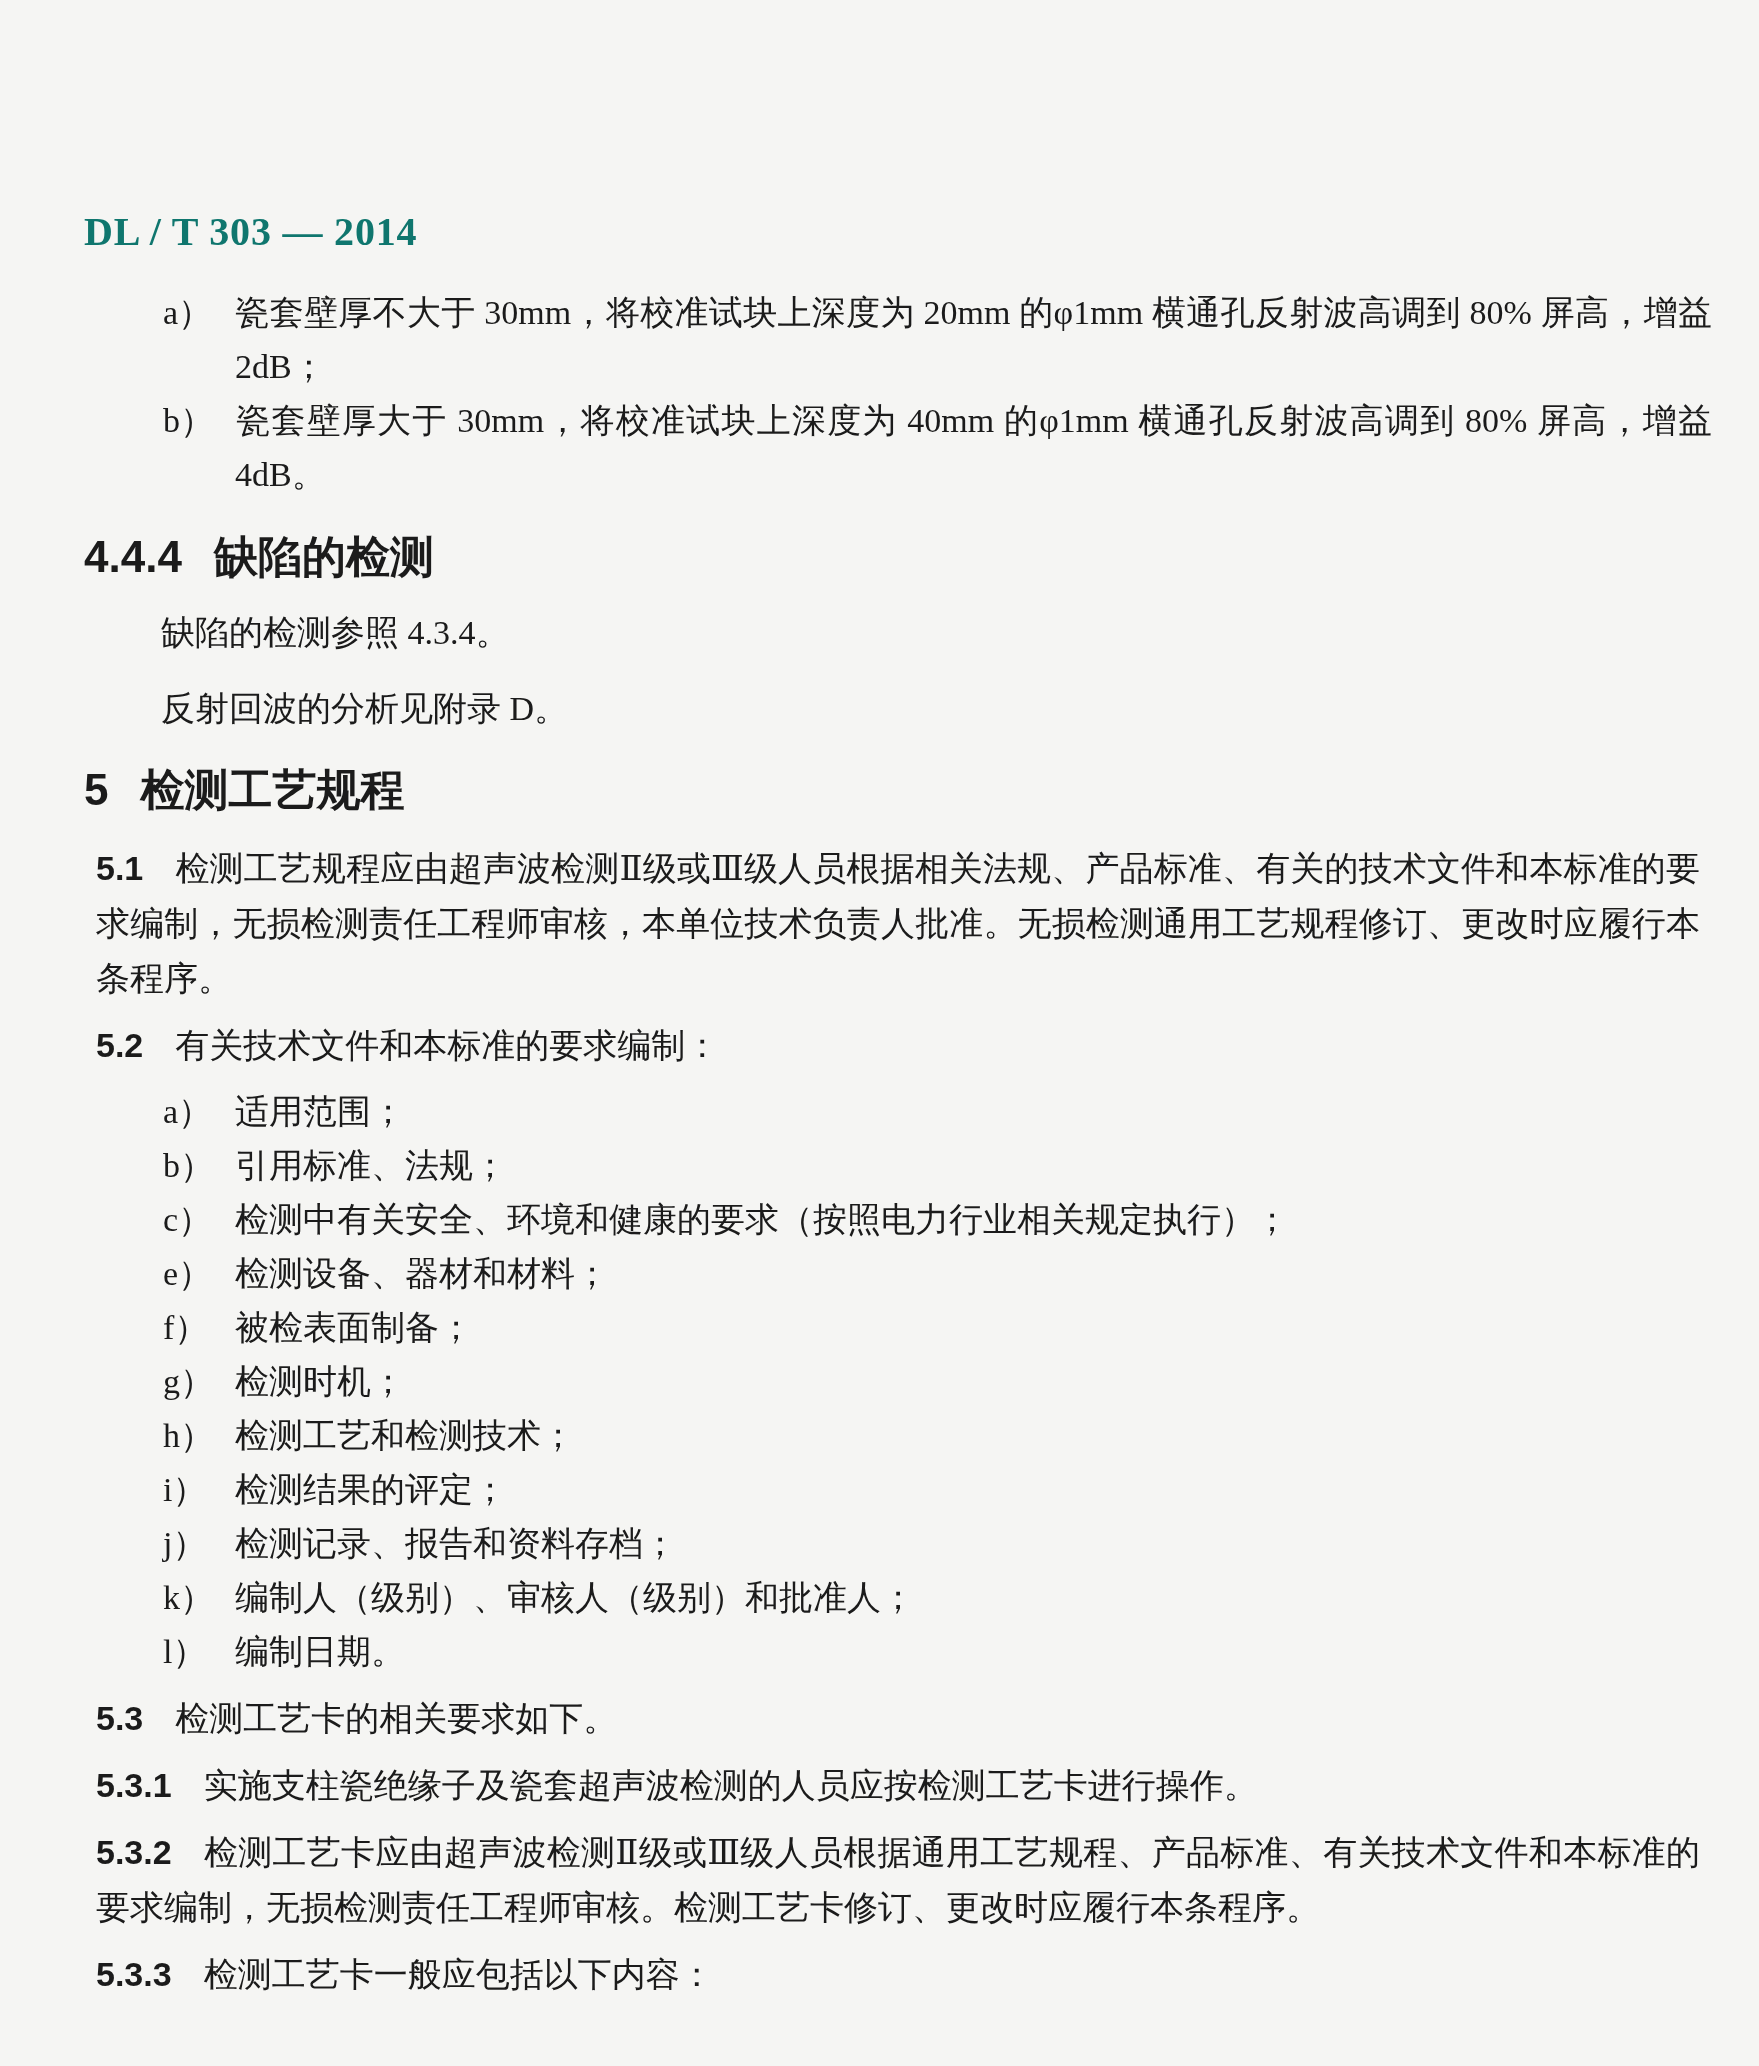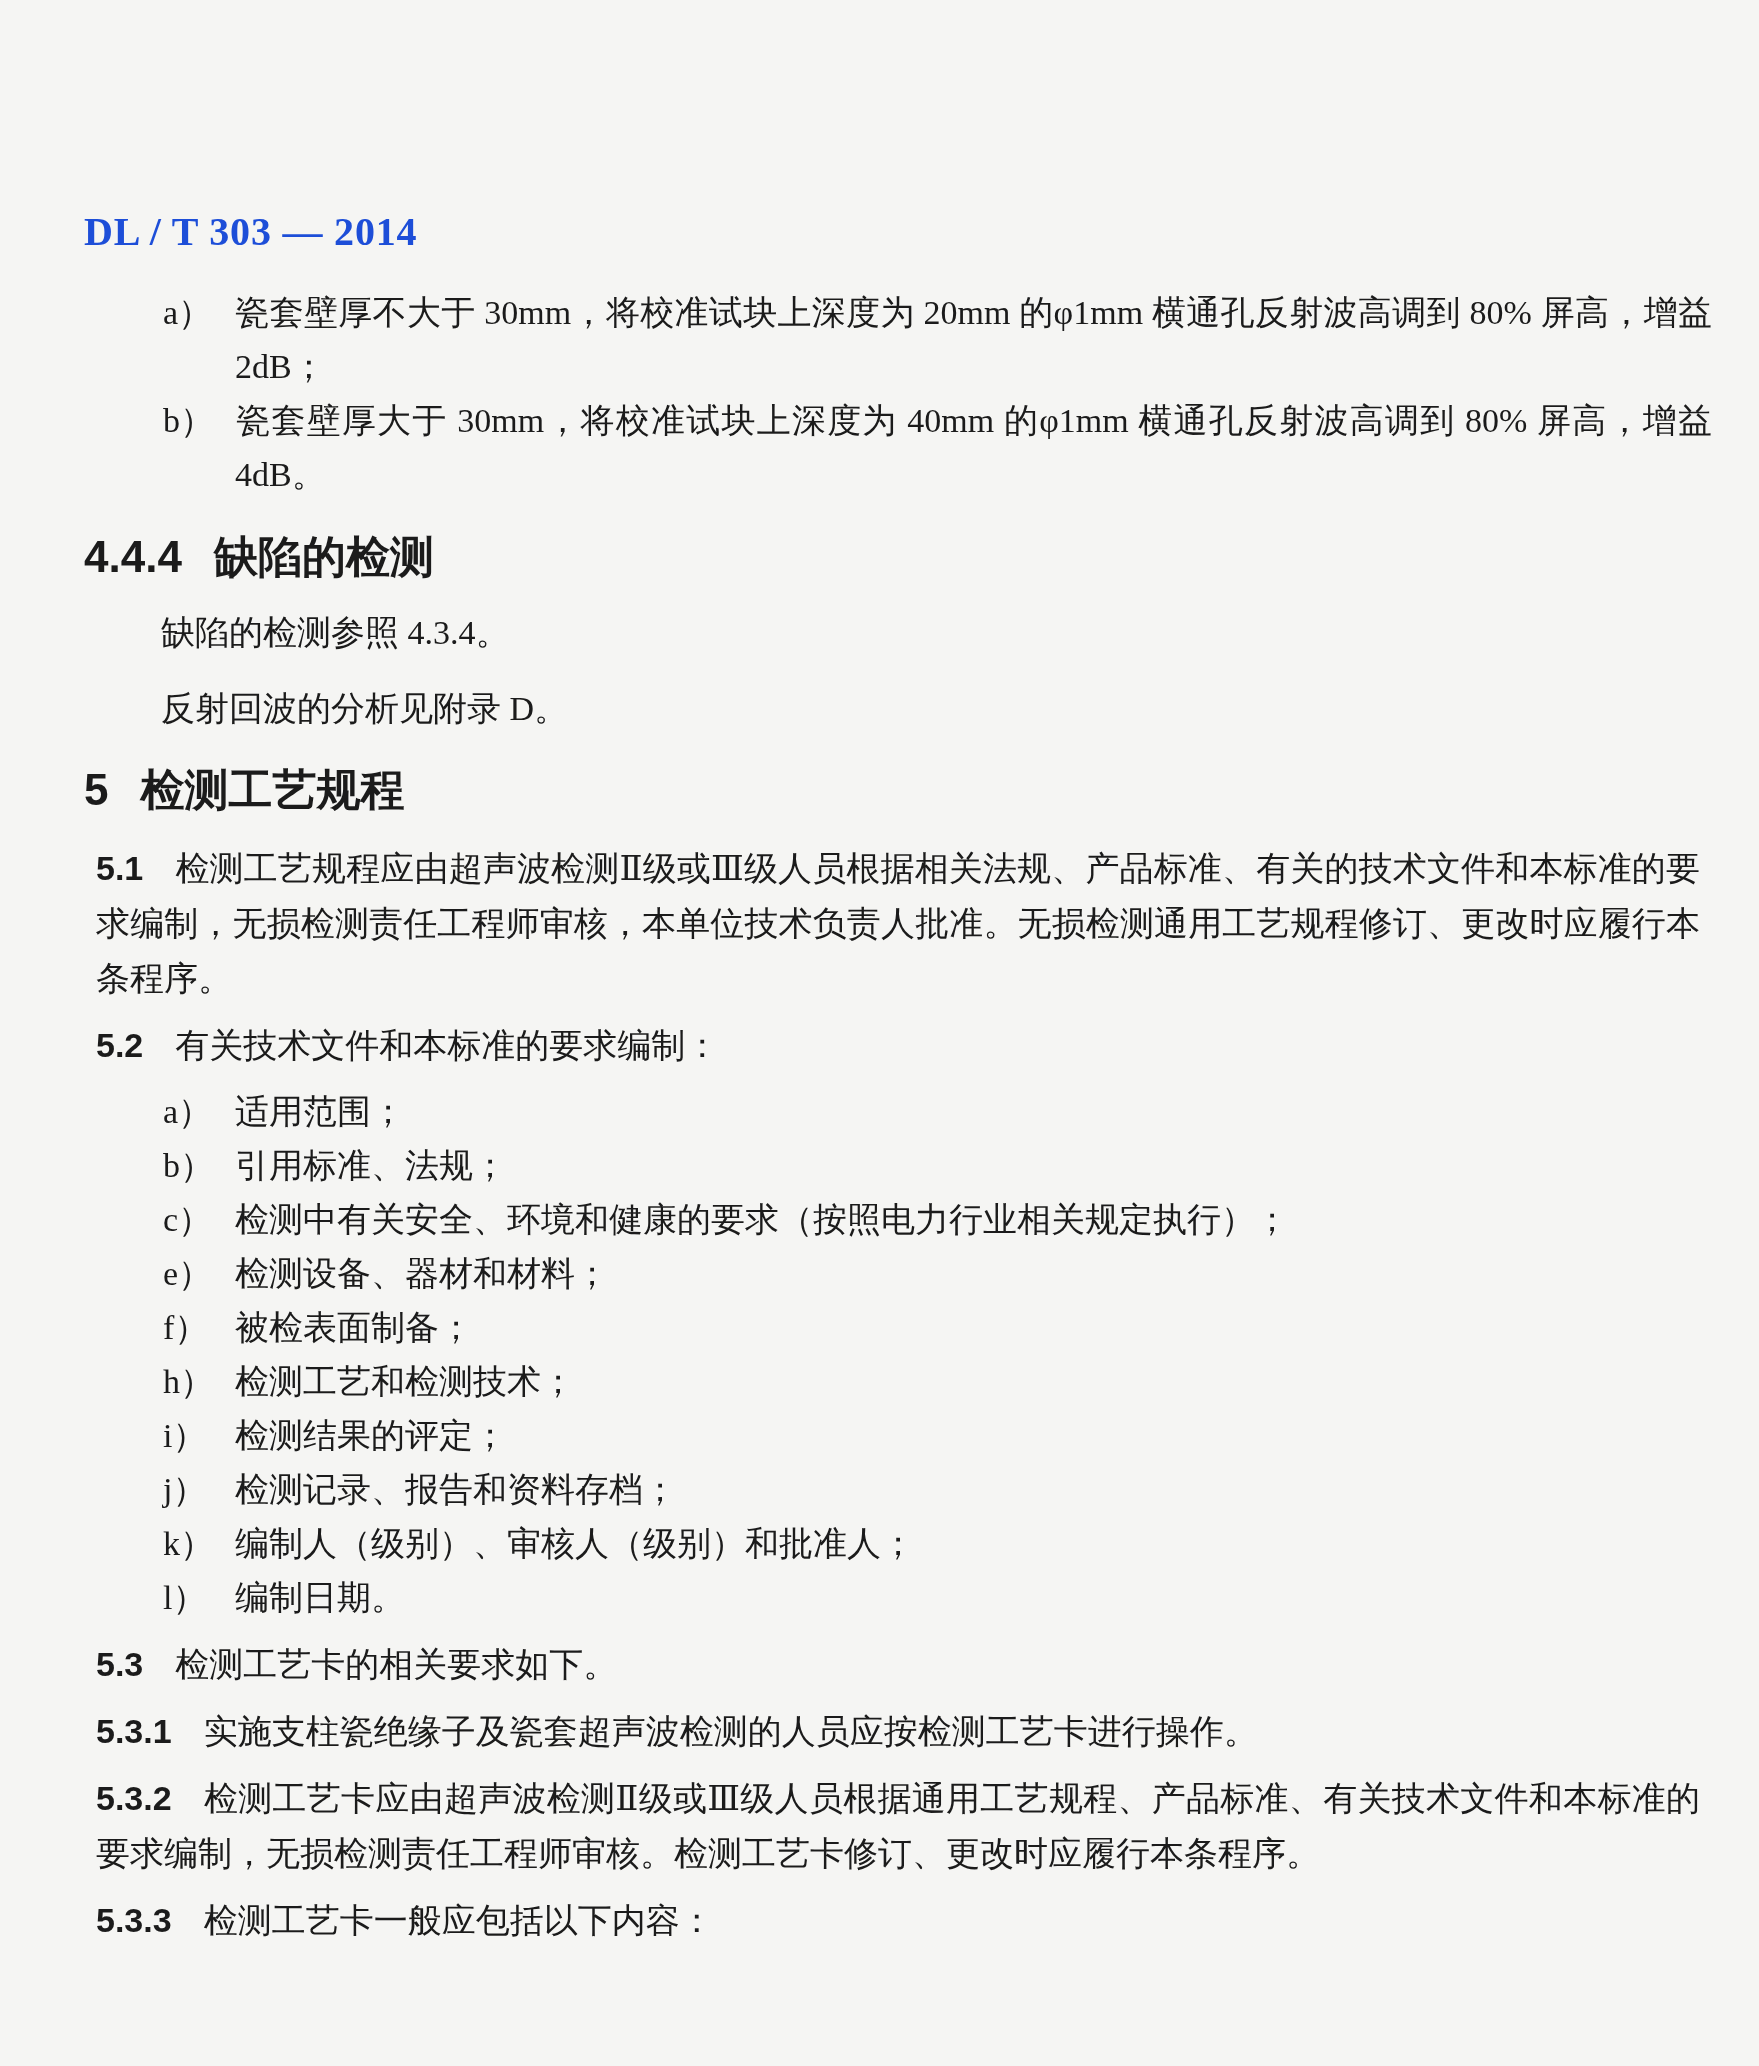--- a/index.html
+++ b/index.html
@@ -15,21 +15,21 @@
   }
   .doc-header {
     position:absolute;
     left:84px;
     top:209px;
     font-family:"Liberation Serif","DejaVu Serif",serif;
     font-weight:bold;
     font-size:40px;
     line-height:45px;
     letter-spacing:0.8px;
-    color:#1d4ed8;
+    color:#0f766e;
     white-space:nowrap;
   }
   .doc-body {
     position:absolute;
     left:84px;
     top:276px;
     width:1628px;
     font-size:34px;
     line-height:54px;
     text-align:justify;
@@ -89,20 +89,21 @@
       <p class="paragraph">反射回波的分析见附录 D。</p>
       <div class="section-heading"><span class="heading-num">5</span><span class="heading-title">检测工艺规程</span></div>
       <p class="clause-paragraph"><span class="clause-num">5.1</span><span class="clause-text">检测工艺规程应由超声波检测Ⅱ级或Ⅲ级人员根据相关法规、产品标准、有关的技术文件和本标准的要求编制，无损检测责任工程师审核，本单位技术负责人批准。无损检测通用工艺规程修订、更改时应履行本条程序。</span></p>
       <p class="clause-paragraph"><span class="clause-num">5.2</span><span class="clause-text">有关技术文件和本标准的要求编制：</span></p>
       <div class="list">
         <div class="list-item"><span class="item-label">a）</span><span class="item-text">适用范围；</span></div>
         <div class="list-item"><span class="item-label">b）</span><span class="item-text">引用标准、法规；</span></div>
         <div class="list-item"><span class="item-label">c）</span><span class="item-text">检测中有关安全、环境和健康的要求（按照电力行业相关规定执行）；</span></div>
         <div class="list-item"><span class="item-label">e）</span><span class="item-text">检测设备、器材和材料；</span></div>
         <div class="list-item"><span class="item-label">f）</span><span class="item-text">被检表面制备；</span></div>
+        <div class="list-item"><span class="item-label">g）</span><span class="item-text">检测时机；</span></div>
         <div class="list-item"><span class="item-label">h）</span><span class="item-text">检测工艺和检测技术；</span></div>
         <div class="list-item"><span class="item-label">i）</span><span class="item-text">检测结果的评定；</span></div>
         <div class="list-item"><span class="item-label">j）</span><span class="item-text">检测记录、报告和资料存档；</span></div>
         <div class="list-item"><span class="item-label">k）</span><span class="item-text">编制人（级别）、审核人（级别）和批准人；</span></div>
         <div class="list-item"><span class="item-label">l）</span><span class="item-text">编制日期。</span></div>
       </div>
       <p class="clause-paragraph"><span class="clause-num">5.3</span><span class="clause-text">检测工艺卡的相关要求如下。</span></p>
       <p class="clause-paragraph"><span class="clause-num">5.3.1</span><span class="clause-text">实施支柱瓷绝缘子及瓷套超声波检测的人员应按检测工艺卡进行操作。</span></p>
       <p class="clause-paragraph"><span class="clause-num">5.3.2</span><span class="clause-text">检测工艺卡应由超声波检测Ⅱ级或Ⅲ级人员根据通用工艺规程、产品标准、有关技术文件和本标准的要求编制，无损检测责任工程师审核。检测工艺卡修订、更改时应履行本条程序。</span></p>
       <p class="clause-paragraph"><span class="clause-num">5.3.3</span><span class="clause-text">检测工艺卡一般应包括以下内容：</span></p>

